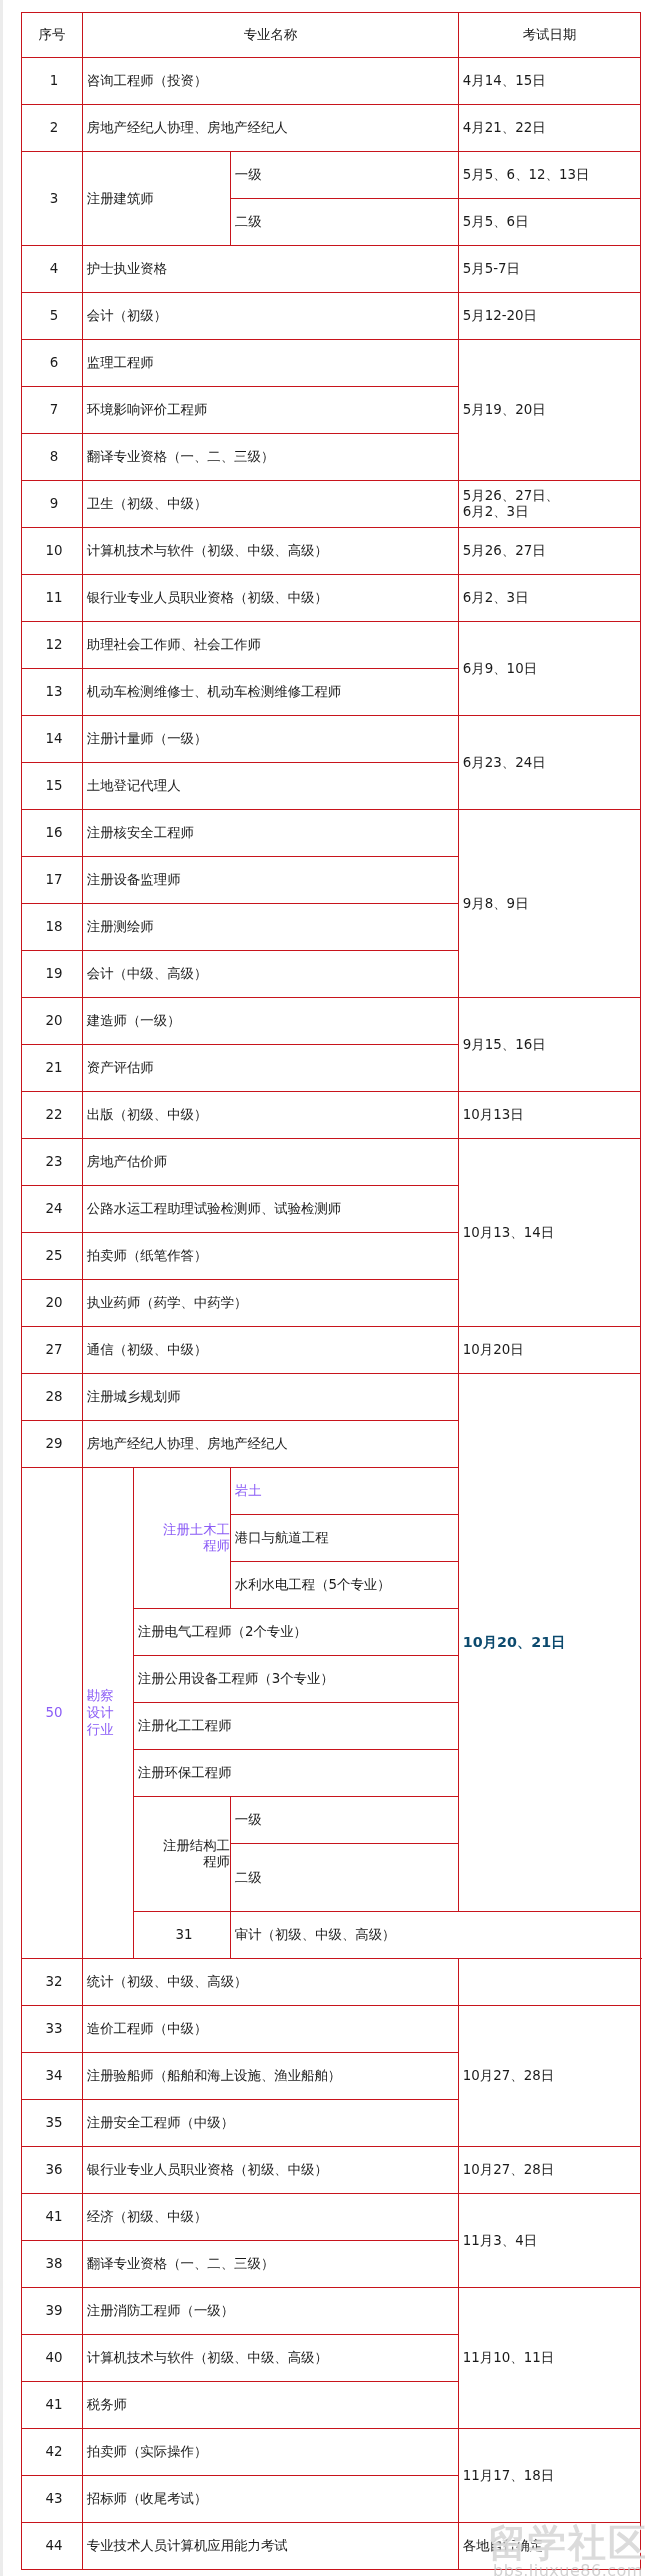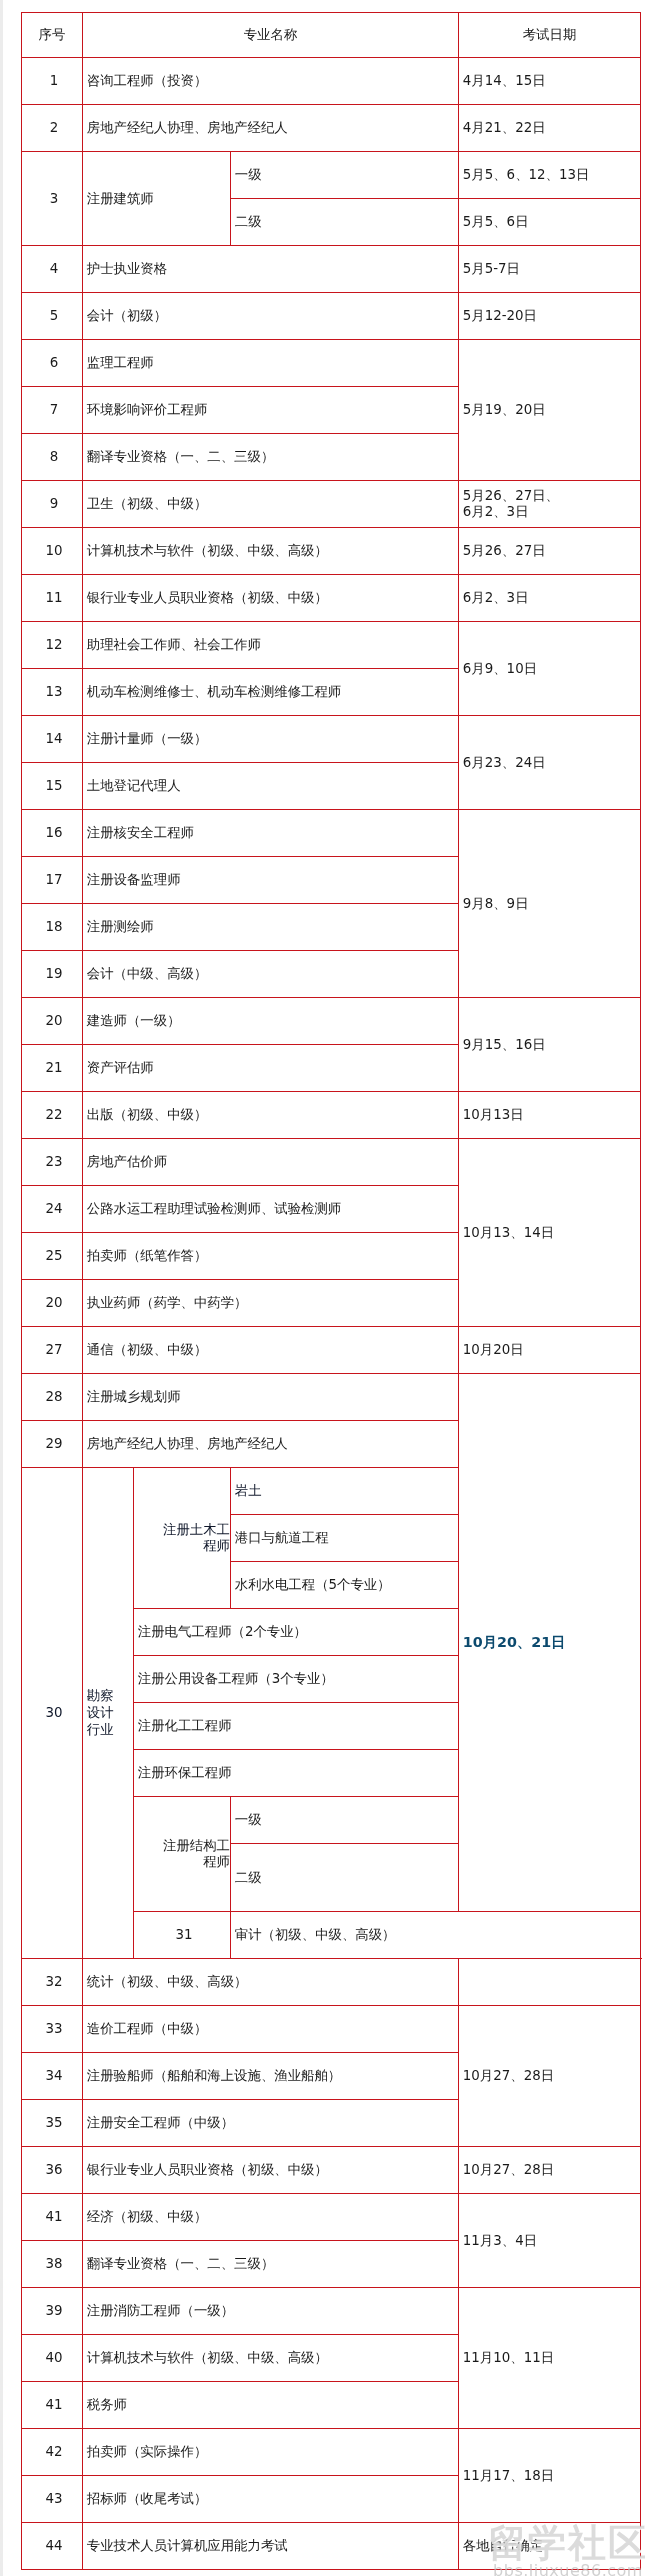--- a/index.html
+++ b/index.html
@@ -23,21 +23,21 @@
     vertical-align: middle;
     font-weight: normal;
     line-height: 1.25;
     overflow: hidden;
   }
   table.schedule th { height: 44px; text-align: center; padding: 0; }
   td.no { text-align: center; padding: 0; }
   td.date { padding-left: 4.8px; }
   td.tall { height: 74px; }
   td.tall-date { line-height: 26px; }
-  .red { color: #0f172a; }
+  .red { color: #8b5cf6; }
   .bold-red { color: #0c4a6e; font-weight: bold; font-size: 14.3px; }
   td.vcat { text-align: left; padding-left: 5.7px; line-height: 26px; }
   td.subcat { line-height: 26px; padding-left: 3.8px; text-align: right; }
   .watermark {
     position: absolute; left: 487px; top: 2515px; width: 162px; height: 59px;
     pointer-events: none; text-align: center; margin-top: 8px;
   }
   .wm-main {
     font-size: 38px; font-weight: bold; color: rgba(190,190,190,0.55);
     letter-spacing: 1.9px; line-height: 40px;
@@ -199,21 +199,21 @@
       <td class="no">28</td>
       <td colspan="3">注册城乡规划师</td>
       <td class="date" rowspan="11"><span class="bold-red">10月20、21日</span></td>
     </tr>
     <tr>
       <td class="no">29</td>
       <td colspan="3">房地产经纪人协理、房地产经纪人</td>
     </tr>
 
     <tr>
-      <td class="no red" rowspan="10">30</td>
+      <td class="no red" rowspan="10">50</td>
       <td class="vcat red" rowspan="10"><span>勘察</span><br><span>设计</span><br><span>行业</span></td>
       <td class="subcat red" rowspan="3"><span>注册土木工</span><br><span>程师</span></td>
       <td class="red">岩土</td>
     </tr>
     <tr>
       <td>港口与航道工程</td>
     </tr>
     <tr>
       <td>水利水电工程（5个专业）</td>
     </tr>

